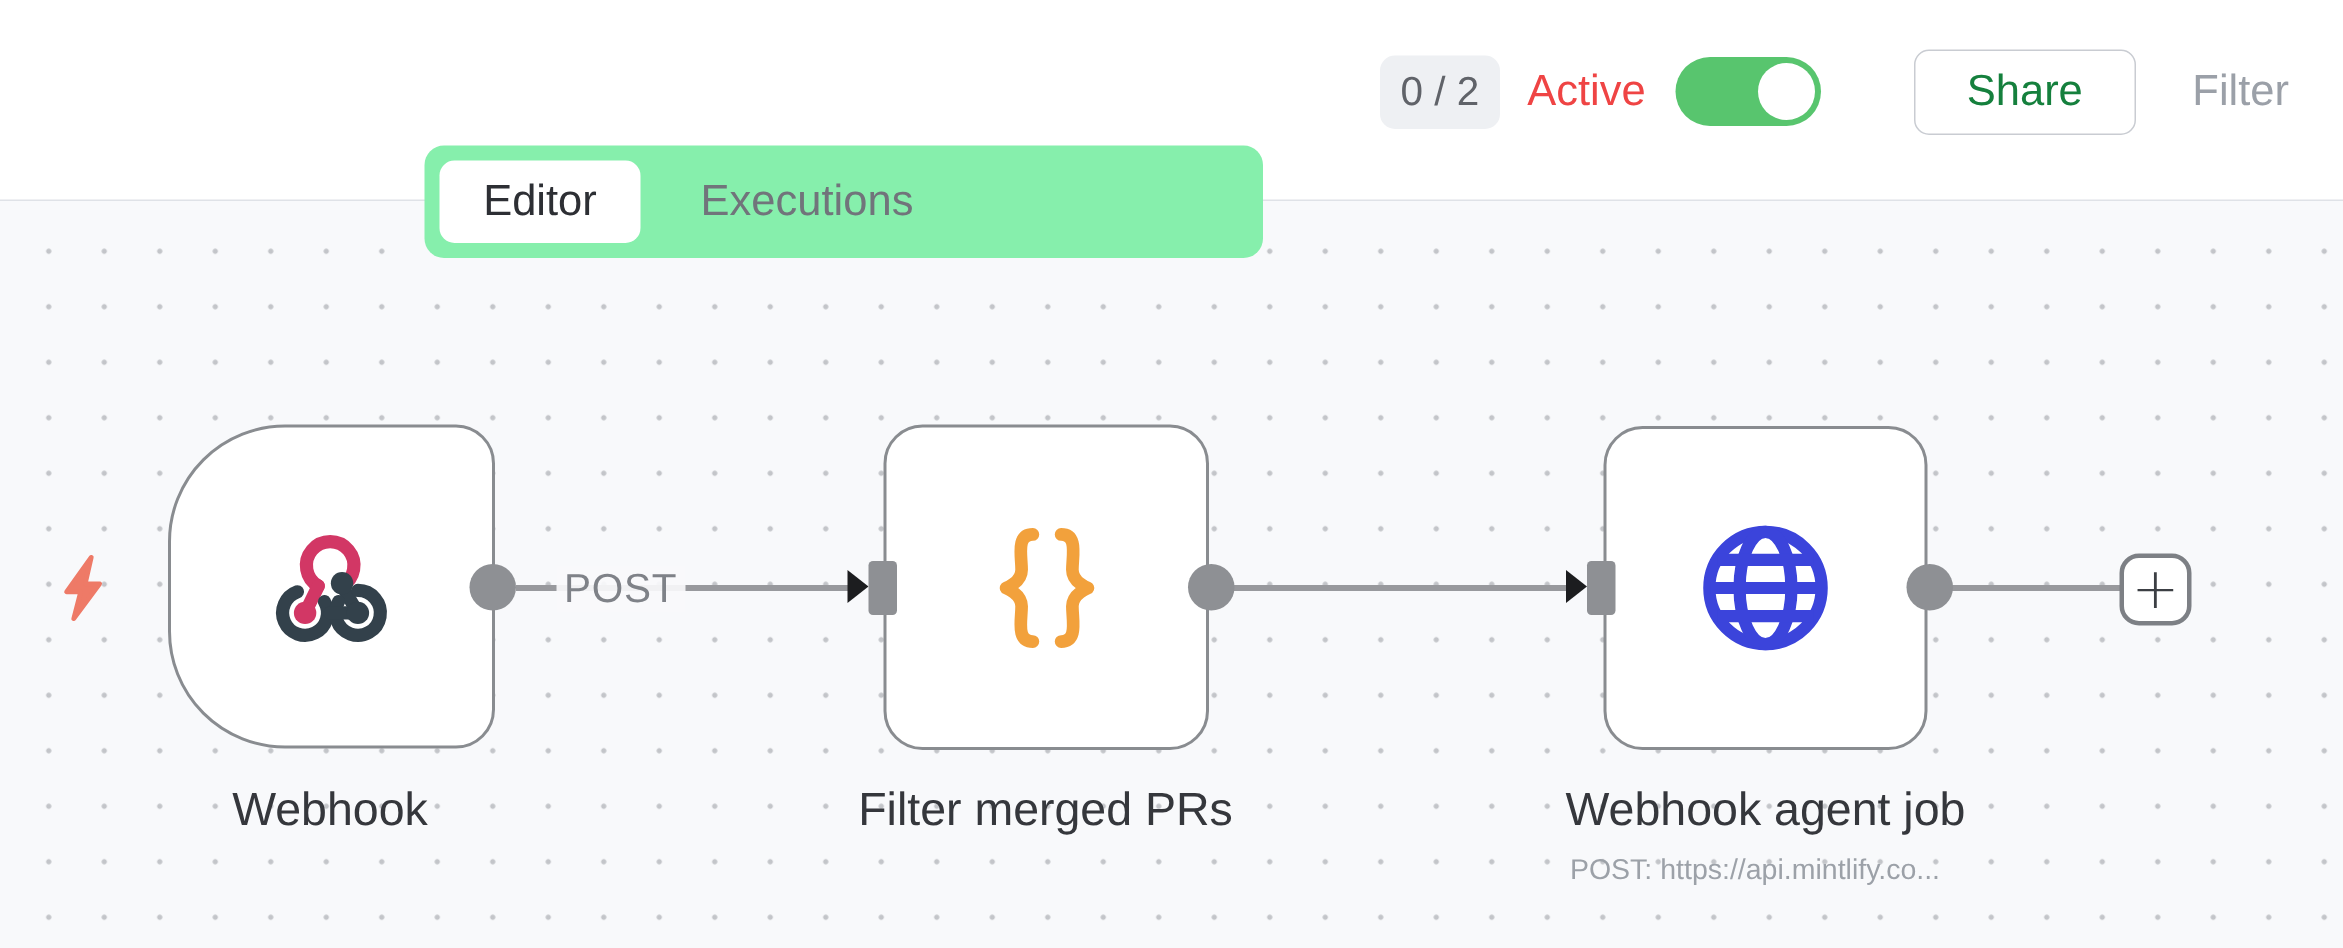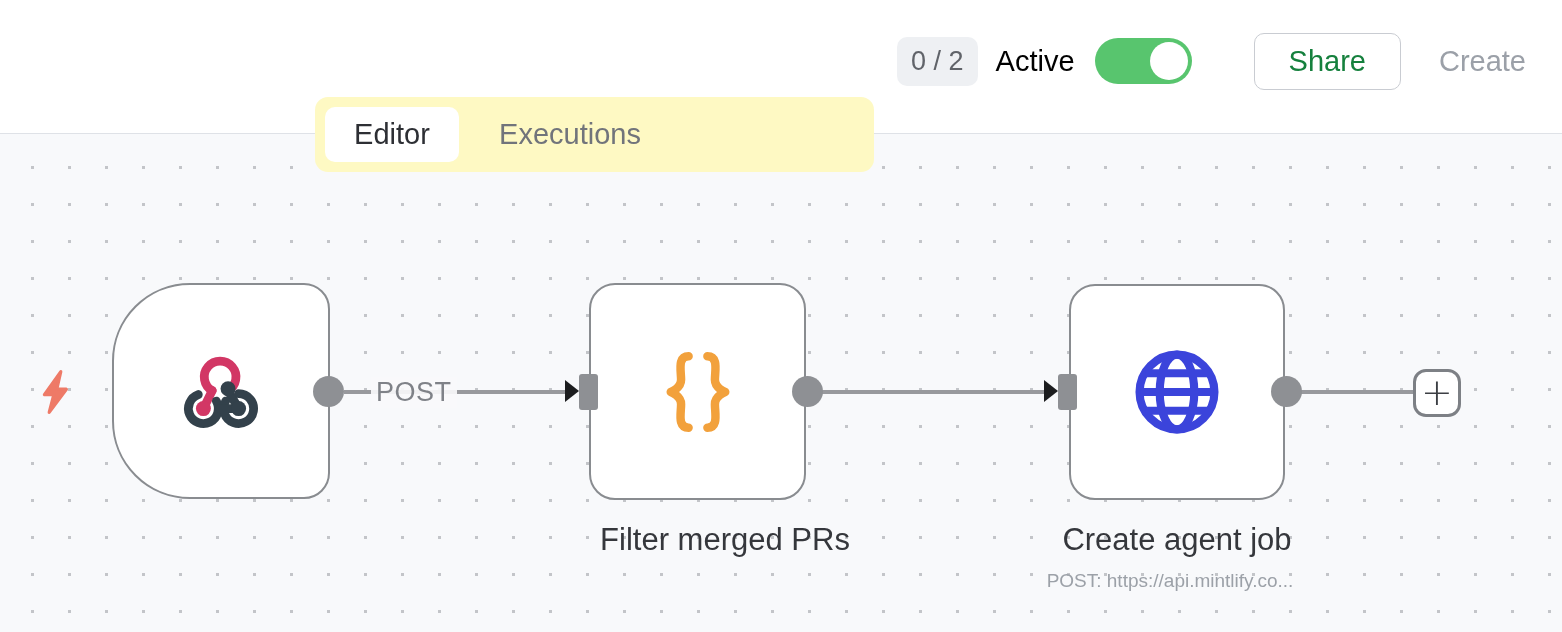--- a/index.html
+++ b/index.html
@@ -8,34 +8,34 @@
   .stage { position:relative; width:1562px; height:632px; }
 
   
   .header { position:absolute; left:0; top:0; width:1562px; height:134px;
             background:#ffffff; border-bottom:1.5px solid #dfe2e7; z-index:1; }
   .header-right { position:absolute; right:36px; top:0; height:122px;
                   display:flex; align-items:center; }
   .count-badge { display:inline-flex; align-items:center; justify-content:center;
                  min-width:78px; height:49px; padding:0 14px; border-radius:10px;
                  background:#eef0f3; color:#606369; font-size:27px; }
-  .active-label { margin-left:18px; color:#000000; font-size:29px; font-weight:500; }
+  .active-label { margin-left:18px; color:#ef4444; font-size:29px; font-weight:500; }
   .toggle { position:relative; margin-left:20px; width:97px; height:46px;
             border-radius:23px; background:#58c56e; cursor:pointer; }
   .toggle .knob { position:absolute; right:4px; top:4px; width:38px; height:38px;
                   border-radius:50%; background:#ffffff; }
   .share-btn { margin-left:62px; height:57px; padding:0 34px; background:#ffffff;
                border:1.5px solid #c9ccd2; border-radius:10px; color:#15803d;
                font-size:29px; font-family:inherit; cursor:pointer; }
   .saved-label { margin-left:38px; color:#9ba0a8; font-size:29px; }
 
   
   .tabbar { position:absolute; left:283px; top:97px; width:559px; height:75px;
-            background:#fef9c3; border-radius:13px; display:flex; align-items:center;
-            padding:0 10px; z-index:3;margin-left:32px; }
+            background:#86efac; border-radius:13px; display:flex; align-items:center;
+            padding:0 10px; z-index:3; }
   .tab { display:flex; align-items:center; justify-content:center; height:55px;
          color:#71747b; font-size:29px; cursor:pointer; border-radius:10px; }
   .tab-editor { width:134px; background:#ffffff; color:#2d2f34; }
   .tab-executions { width:198px;padding-left:24px; }
   .tab-evaluations { width:207px; }
 
   
   .canvas { position:absolute; left:0; top:134px; width:1562px; height:498px;
             background:#f8f9fb; z-index:0;
             background-image:radial-gradient(circle,#c3c5c9 1.5px,transparent 2px);
@@ -78,41 +78,41 @@
              border-radius:13px; border:3px solid #7d8085; background:#ffffff;
              color:#3c3f44; font-size:38px; font-weight:300; line-height:40px;
              text-align:center; cursor:pointer; z-index:2;
              font-family:"DejaVu Sans",sans-serif; }
 
   .bolt { position:absolute; left:34px; top:230px; width:48px; height:56px; }
 
   .node-title { position:absolute; top:388px; font-size:31px; font-weight:500;
                 color:#35373c; text-align:center; width:420px; }
   .title-1 { left:10px; }
-  .title-2 { left:515px; }
+  .title-2 { left:487px; }
   .title-3 { left:967px; }
   .node-subtitle { position:absolute; left:920px; top:436px; width:500px;
                    text-align:center; font-size:19px; color:#9ca1a8; }
 
   .node-icon { display:block; }
 </style>
 </head>
 <body>
 
 <div class="stage">
 
   <div class="header">
     <div class="header-right">
       <span class="count-badge">0 / 2</span>
       <span class="active-label">Active</span>
       <div class="toggle toggle-on">
         <div class="knob"></div>
       </div>
       <button class="share-btn">Share</button>
-      <span class="saved-label">Create</span>
+      <span class="saved-label">Filter</span>
     </div>
   </div>
 
   <div class="canvas">
 
     <svg class="bolt" viewBox="0 0 24 24">
       <path d="M13.4 1.8 L5.2 13.3 h4.7 L7.6 22.2 16.2 10.6 h-4.8 Z" fill="#ee7a67" stroke="#ee7a67" stroke-width="1.6" stroke-linejoin="round"></path>
     </svg>
 
     <div class="node node-webhook">
@@ -156,22 +156,23 @@
 
     <div class="arrowhead arrow-1"></div>
     <div class="in-port port-1"></div>
     <div class="arrowhead arrow-2"></div>
     <div class="in-port port-2"></div>
 
     <span class="post-label">POST</span>
 
     <div class="add-btn">+</div>
 
+    <div class="node-title title-1">Webhook</div>
     <div class="node-title title-2">Filter merged PRs</div>
-    <div class="node-title title-3">Create agent job</div>
+    <div class="node-title title-3">Webhook agent job</div>
     <div class="node-subtitle">POST: https://api.mintlify.co...</div>
   </div>
 
   <div class="tabbar">
     <div class="tab tab-editor">Editor</div>
     <div class="tab tab-executions">Executions</div>
   </div>
 
 </div>
 

